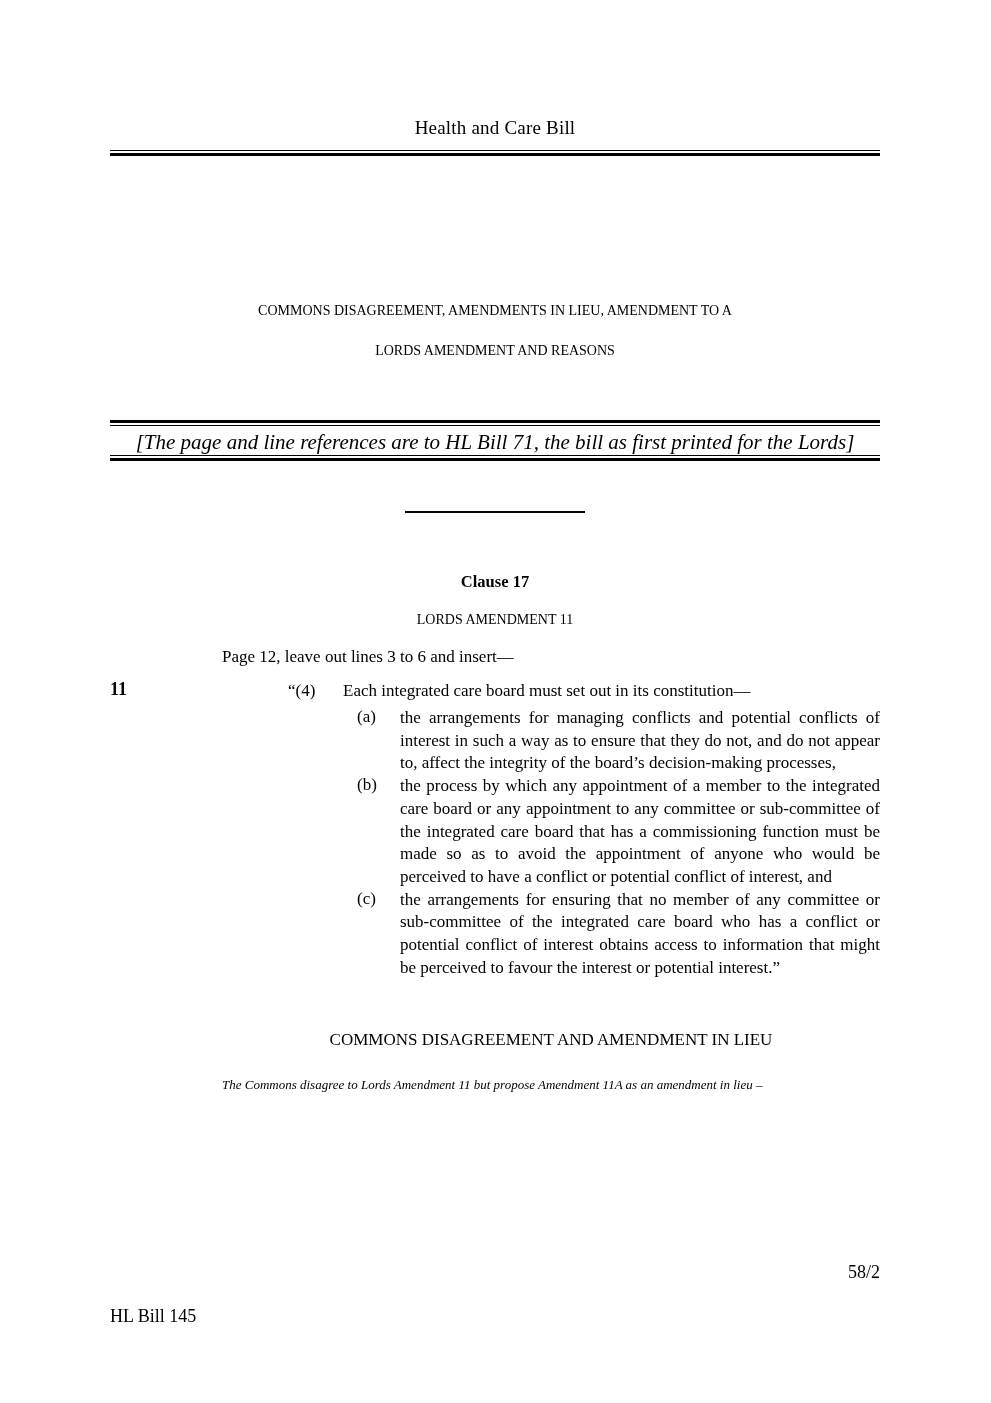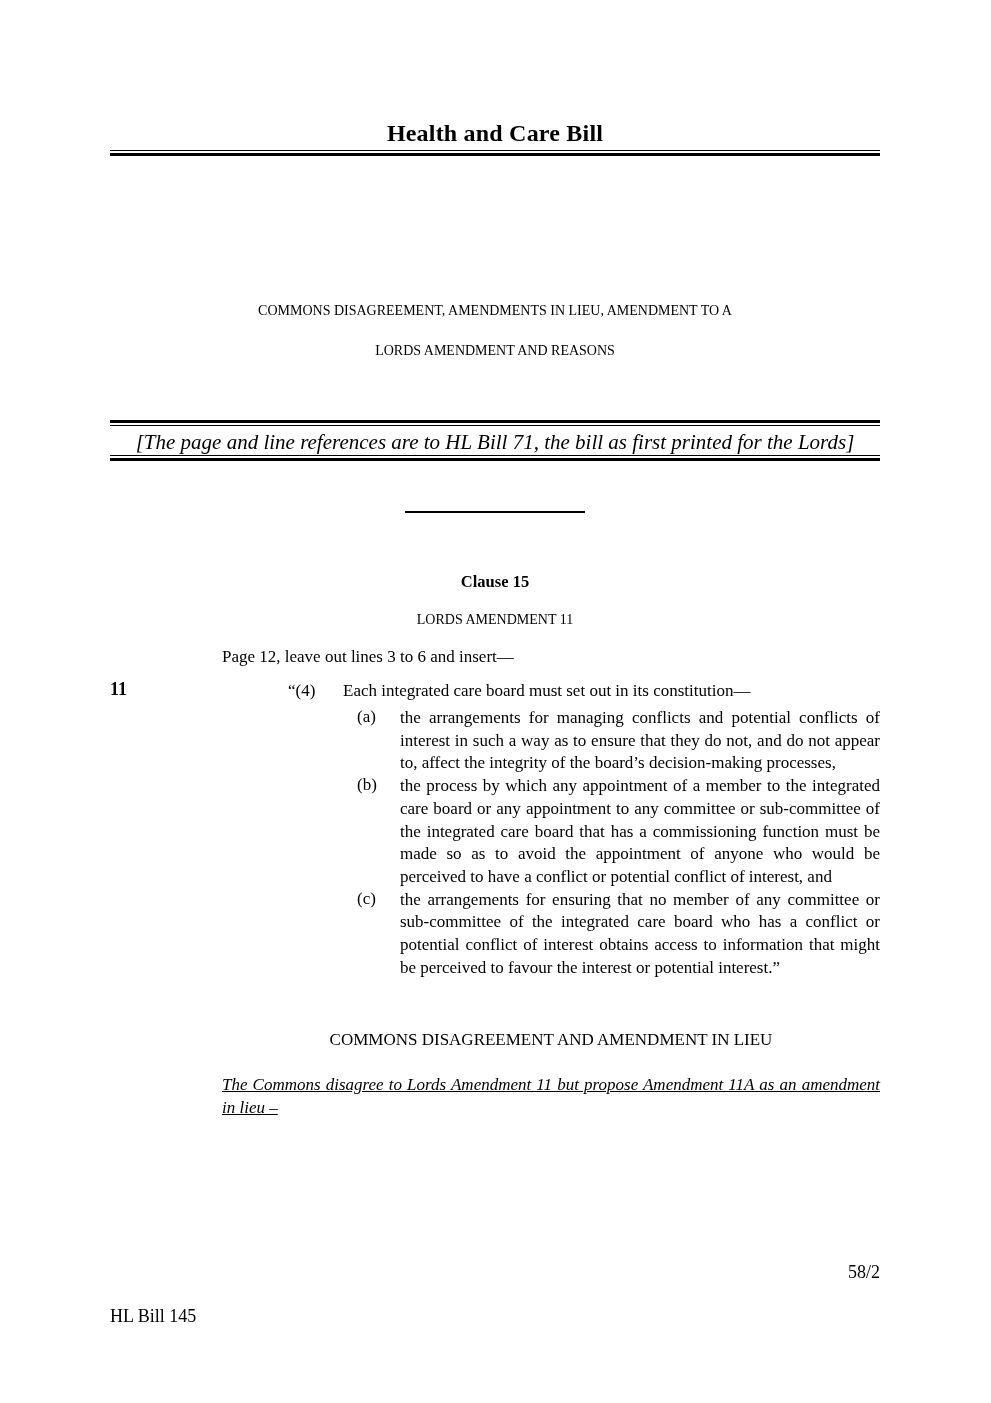--- a/index.html
+++ b/index.html
@@ -23,22 +23,22 @@
     height: 1403px;
   }
 
   
   .doc-title {
     position: absolute;
     left: 110px;
     top: 104px;
     width: 770px;
     text-align: center;
-    font-size: 24px;
-    font-weight: bold;
+    font-size: 19px;
+    font-weight: normal;
     letter-spacing: 0.2px;
   }
 
   
   .rule-block {
     position: absolute;
     left: 110px;
     width: 770px;
   }
   .rule-thin {
@@ -184,25 +184,24 @@
     font-size: 17px;
   }
 
   
   .closing-para {
     position: absolute;
     left: 222px;
     top: 1073px;
     width: 658px;
     font-style: italic;
-    font-size: 17px;
+    font-size: 13px;
     line-height: 23px;
     text-align: justify;
     text-justify: inter-word;
-    text-decoration: underline;
   }
 
   
   .footer-left {
     position: absolute;
     left: 110px;
     top: 1306px;
     font-size: 18px;
   }
   .footer-right {
@@ -239,21 +238,21 @@
   <div class="bracket-note">[The page and line references are to HL Bill 71, the bill as first printed for the Lords]</div>
 
   <div class="rule-block" id="note-rule-bottom">
     <div class="rule-thin"></div>
     <div class="rule-gap"></div>
     <div class="rule-thick"></div>
   </div>
 
   <div class="short-rule"></div>
 
-  <div class="clause-heading">Clause 15</div>
+  <div class="clause-heading">Clause 17</div>
 
   <div class="lords-amendment-heading">LORDS AMENDMENT 11</div>
 
   <div class="amend-number">11</div>
 
   <div class="amend-instruction">Page 12, leave out lines 3 to 6 and insert—</div>
 
   <div class="para-4">
     <span class="marker">“(4)</span>
     <span class="body">Each integrated care board must set out in its constitution—</span>

